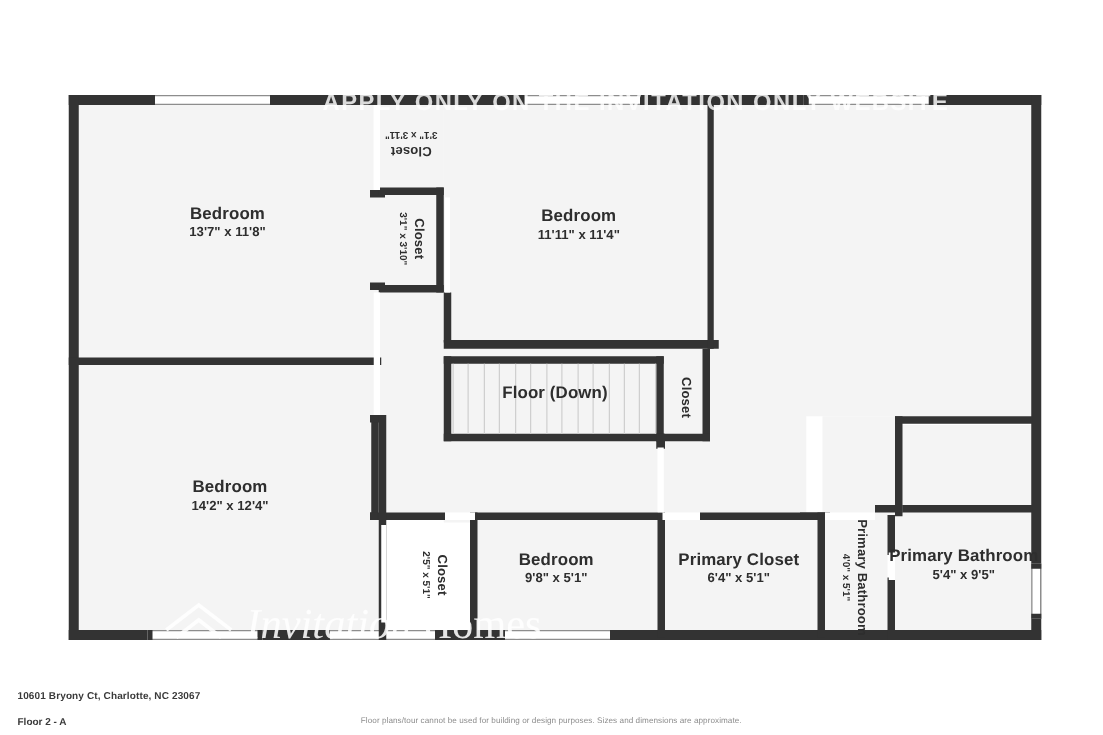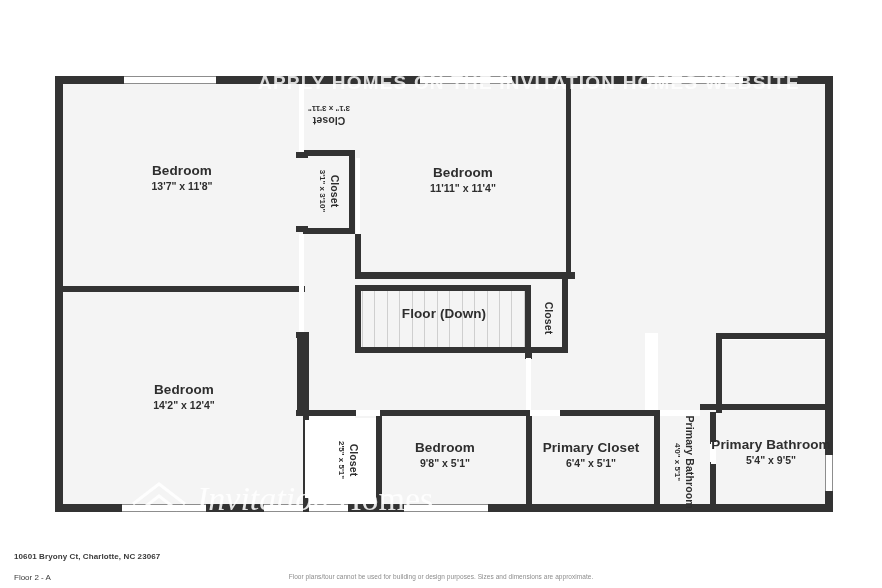--- a/index.html
+++ b/index.html
@@ -141,21 +141,21 @@
     font-size: 8px;
     font-weight: 700;
     color: #3a3a3a;
     letter-spacing: 0.1px;
   }
   #floorlbl {
     position: absolute;
     left: 14px;
     top: 43px;
     font-size: 8px;
-    font-weight: 400;
+    font-weight: 700;
     color: #3a3a3a;
   }
   #disclaimer {
     position: absolute;
     left: 0;
     top: 43px;
     width: 882px;
     text-align: center;
     font-size: 6.5px;
     color: #8c8c8c;
@@ -287,21 +287,21 @@
         <i></i>
         <i></i>
         <i></i>
         <i></i>
         <i></i>
         <i></i>
         <i></i>
         <i></i>
     </div>
 
-    <div class="wm-text" style="left:258px; top:72px;">APPLY HOMES ON THE INVITATION HOMES WEBSITE</div>
+    <div class="wm-text" style="left:258px; top:72px;">APPLY ONLY ON THE INVITATION ONLY WEBSITE</div>
 
     <svg id="wm-logo" viewBox="0 0 380 56">
       <g fill="none" stroke="#ffffff" stroke-width="3" opacity="0.95">
         <path d="M8 34 L34 14 L60 34"></path>
         <path d="M16 40 L34 26 L52 40"></path>
       </g>
       <text x="72" y="40" fill="#ffffff" opacity="0.95" font-family="Liberation Serif, serif" font-size="34" font-style="italic">Invitation</text>
       <text x="212" y="40" fill="#ffffff" opacity="0.95" font-family="Liberation Serif, serif" font-size="34">Homes</text>
     </svg>
 

